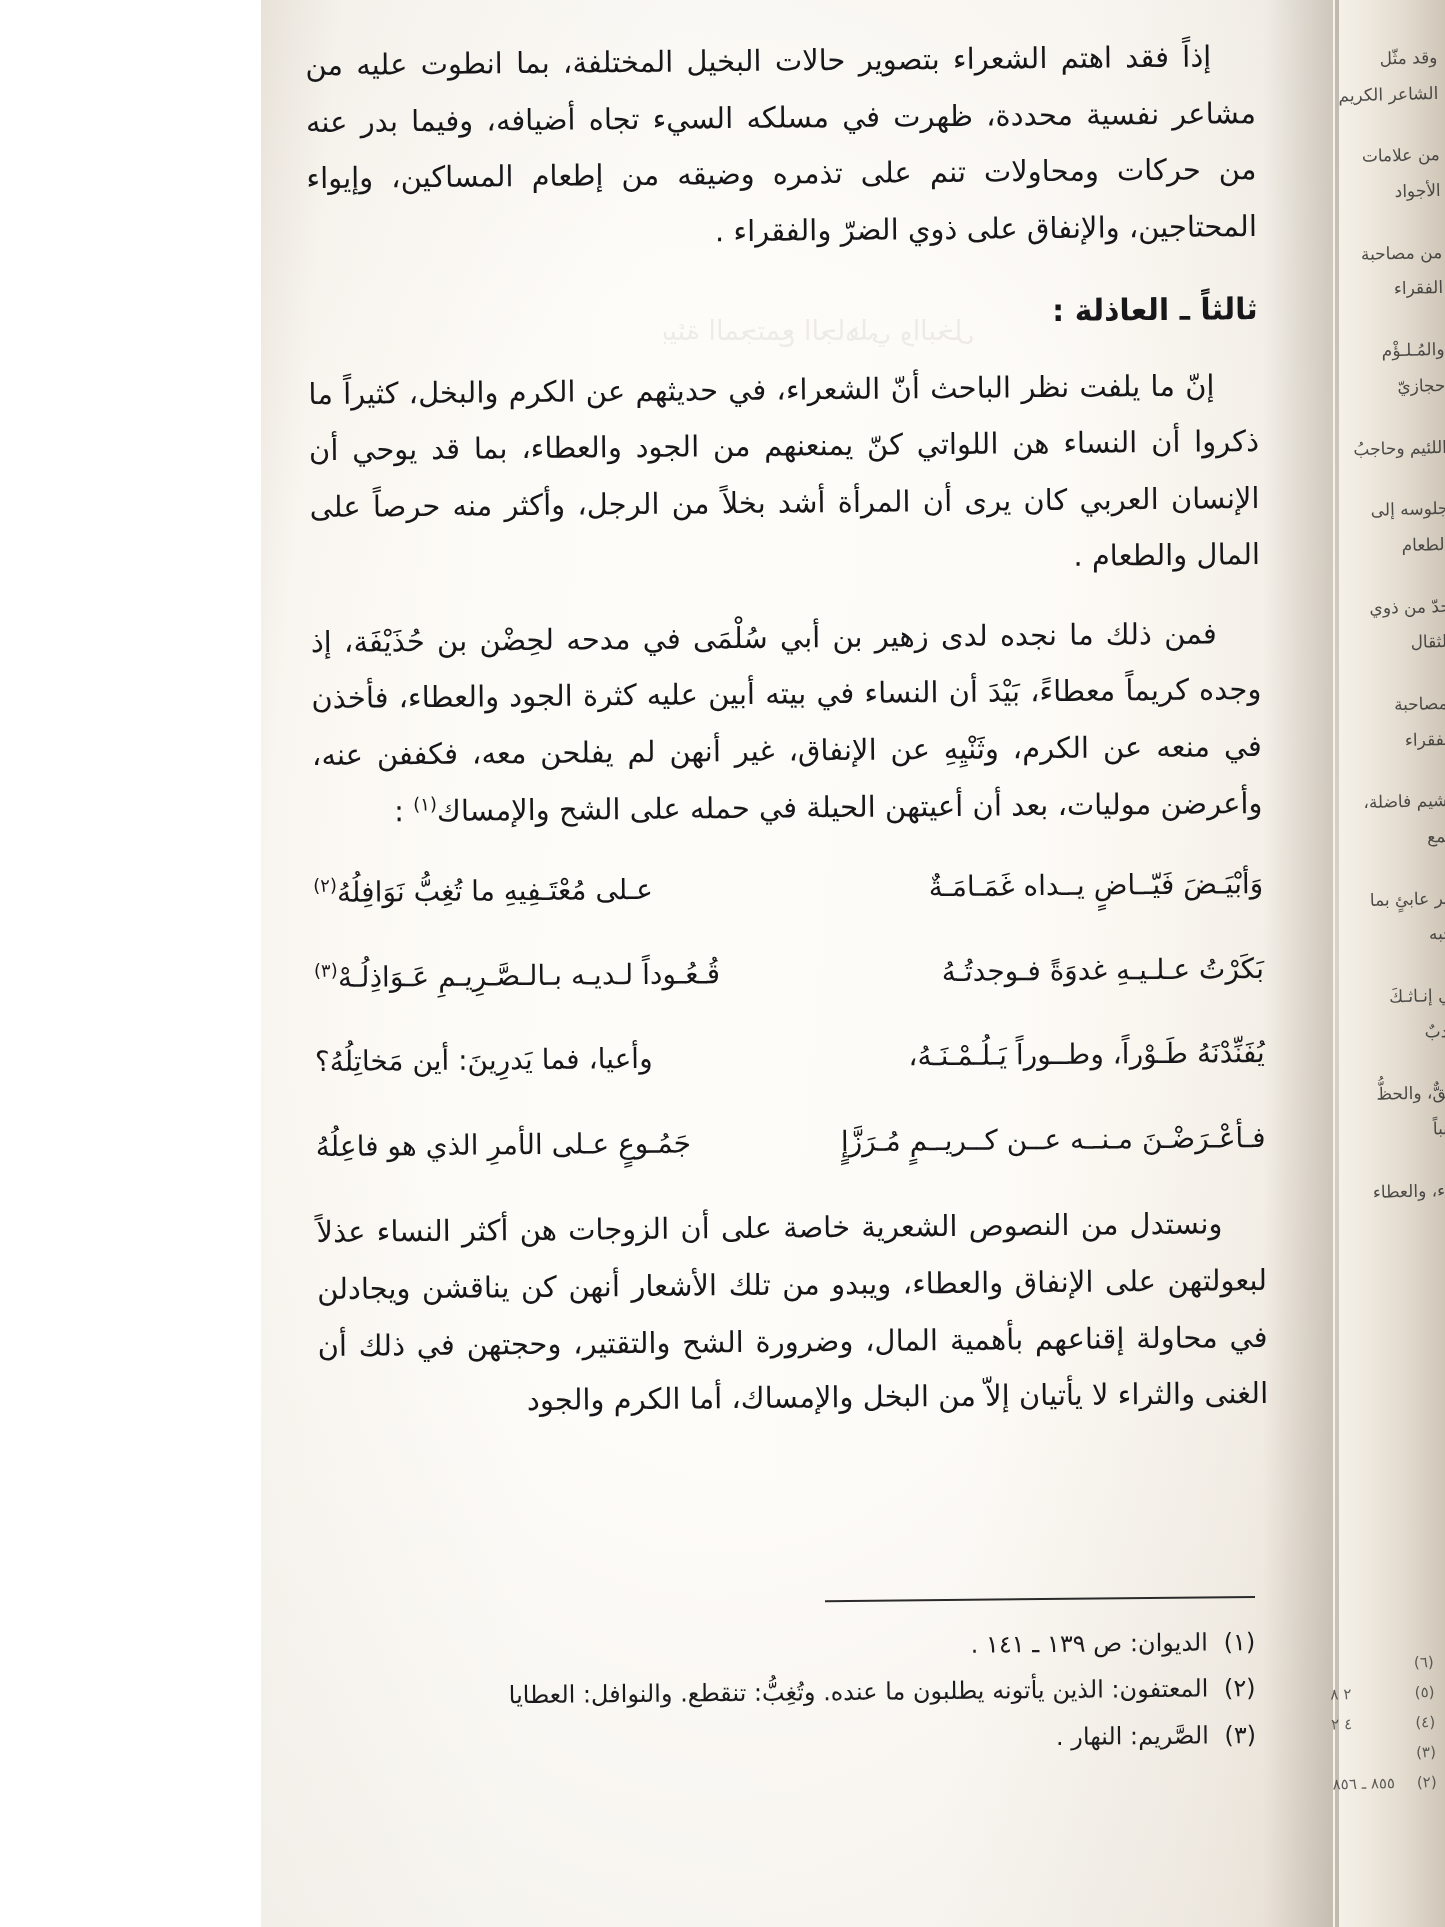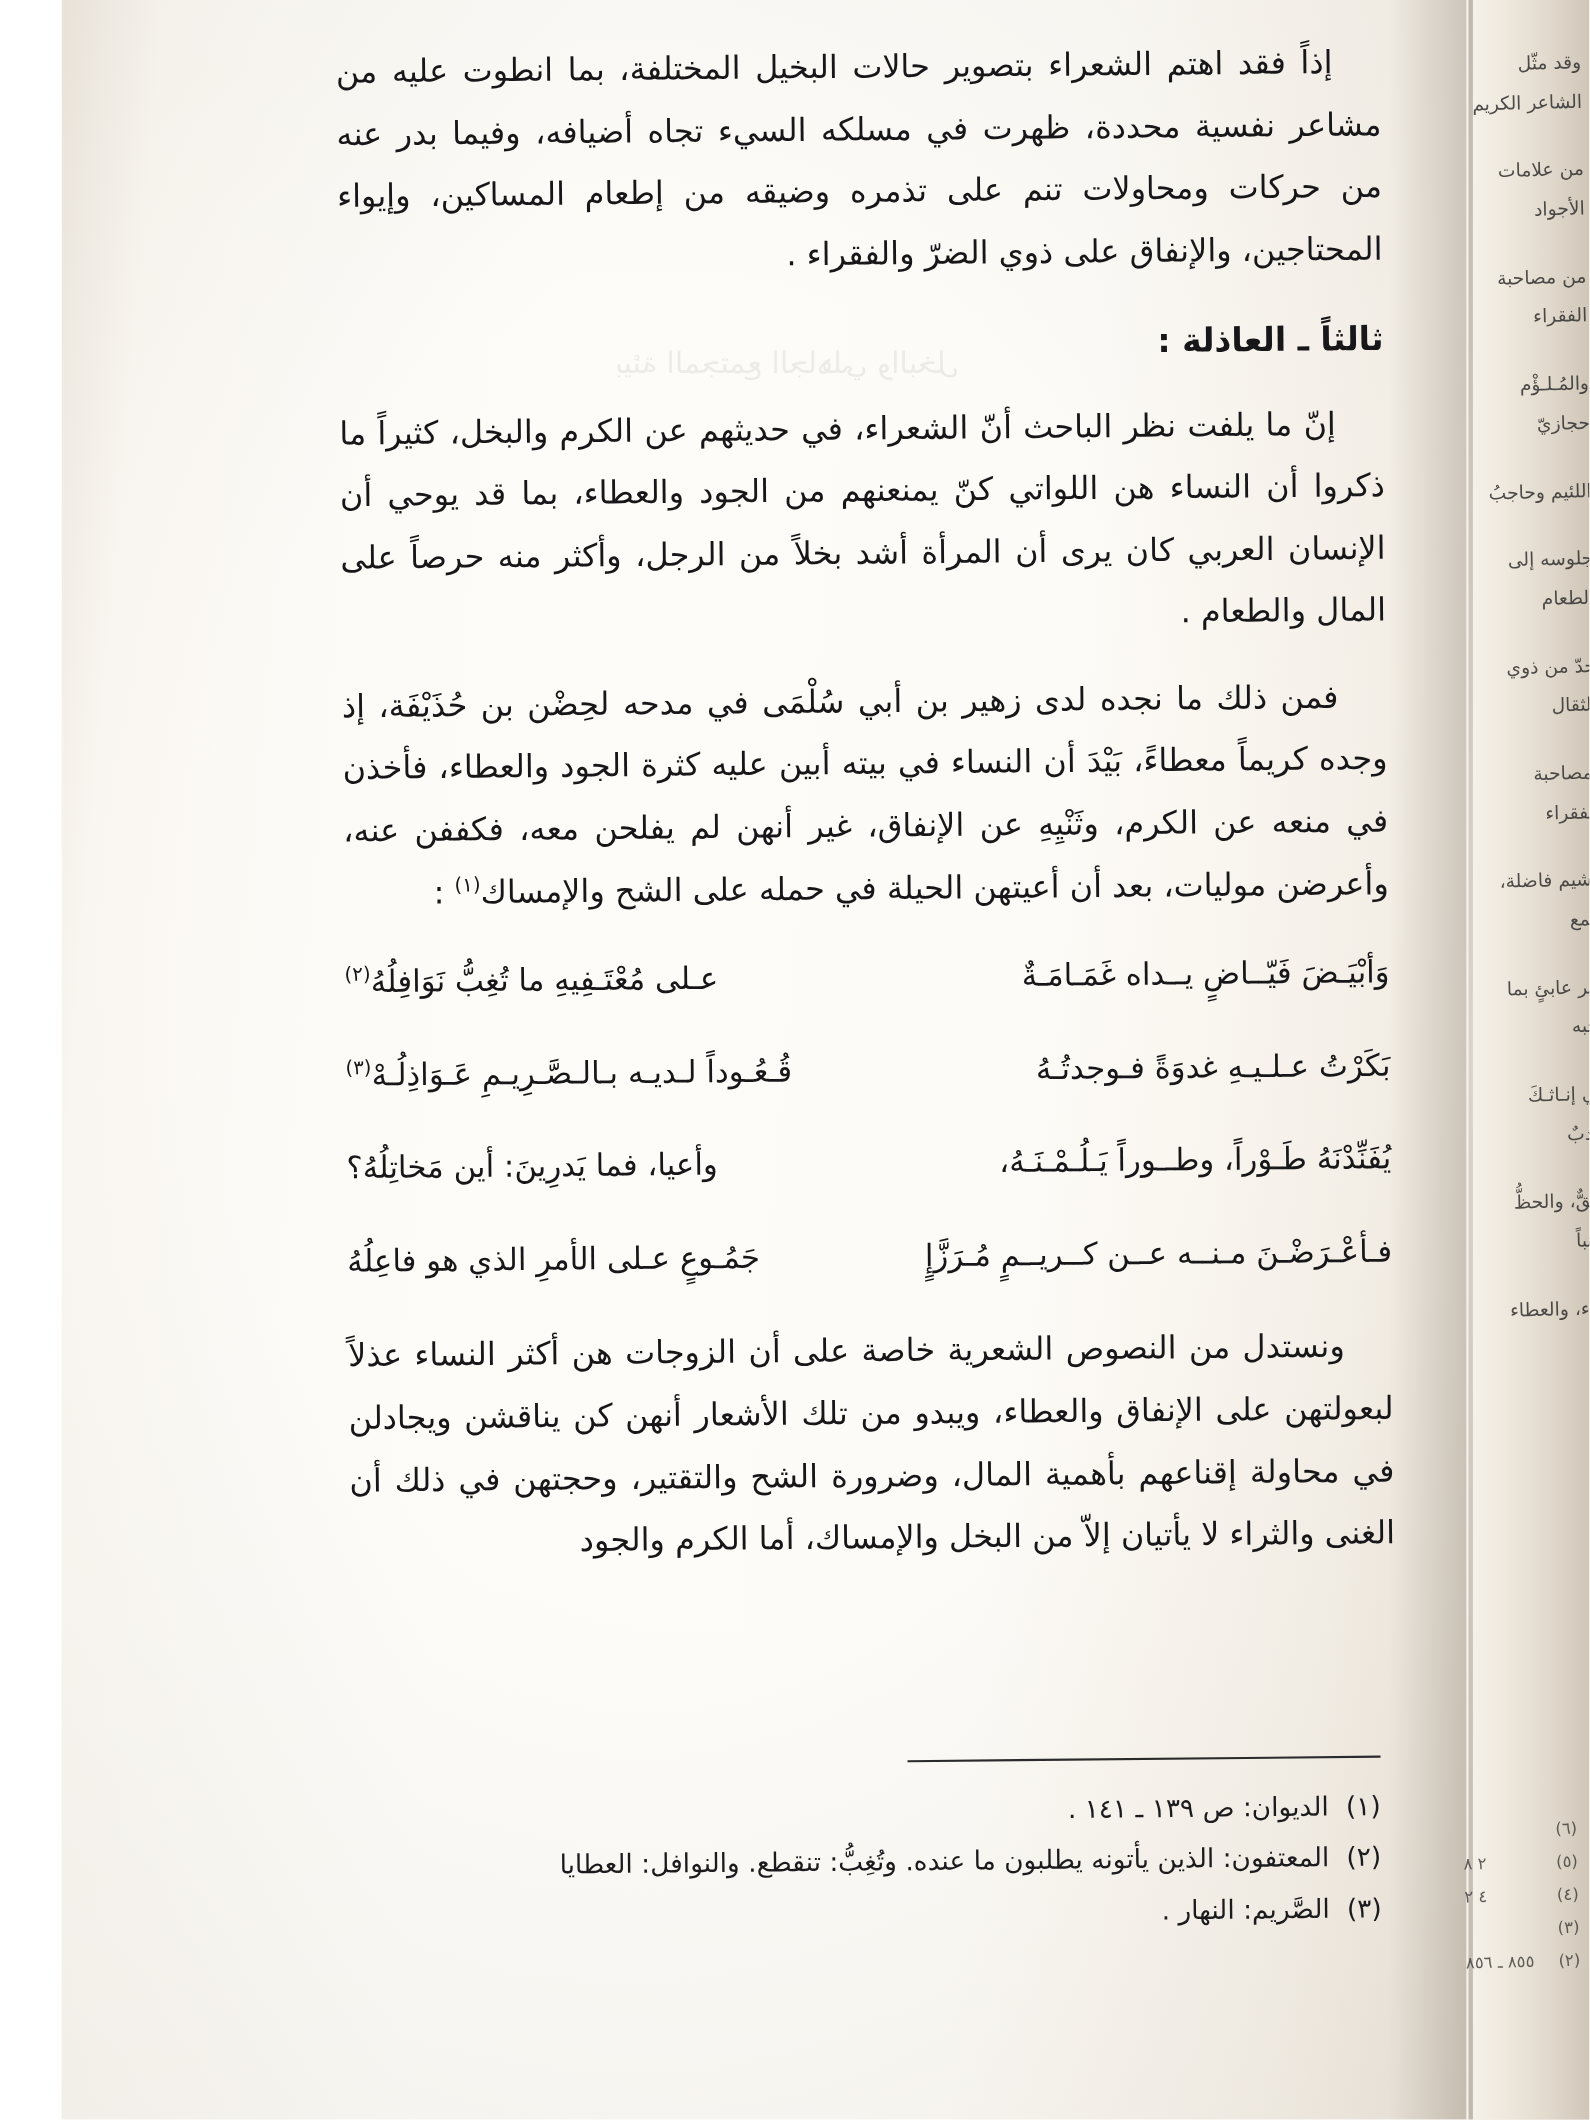--- a/index.html
+++ b/index.html
@@ -2,21 +2,21 @@
 <html lang="ar" dir="rtl"><head>
 <meta charset="utf-8">
 <style>
   html, body {
     margin: 0;
     padding: 0;
     background: #ffffff;
   }
   .page {
     position: relative;
-    width: 1389px;
+    width: 1184px;
     height: 1927px;
     overflow: hidden;
     background: #fdfbf7;
     font-family: "DejaVu Sans", sans-serif;
   }
 
   
   .paper {
     position: absolute;
     inset: 0;

